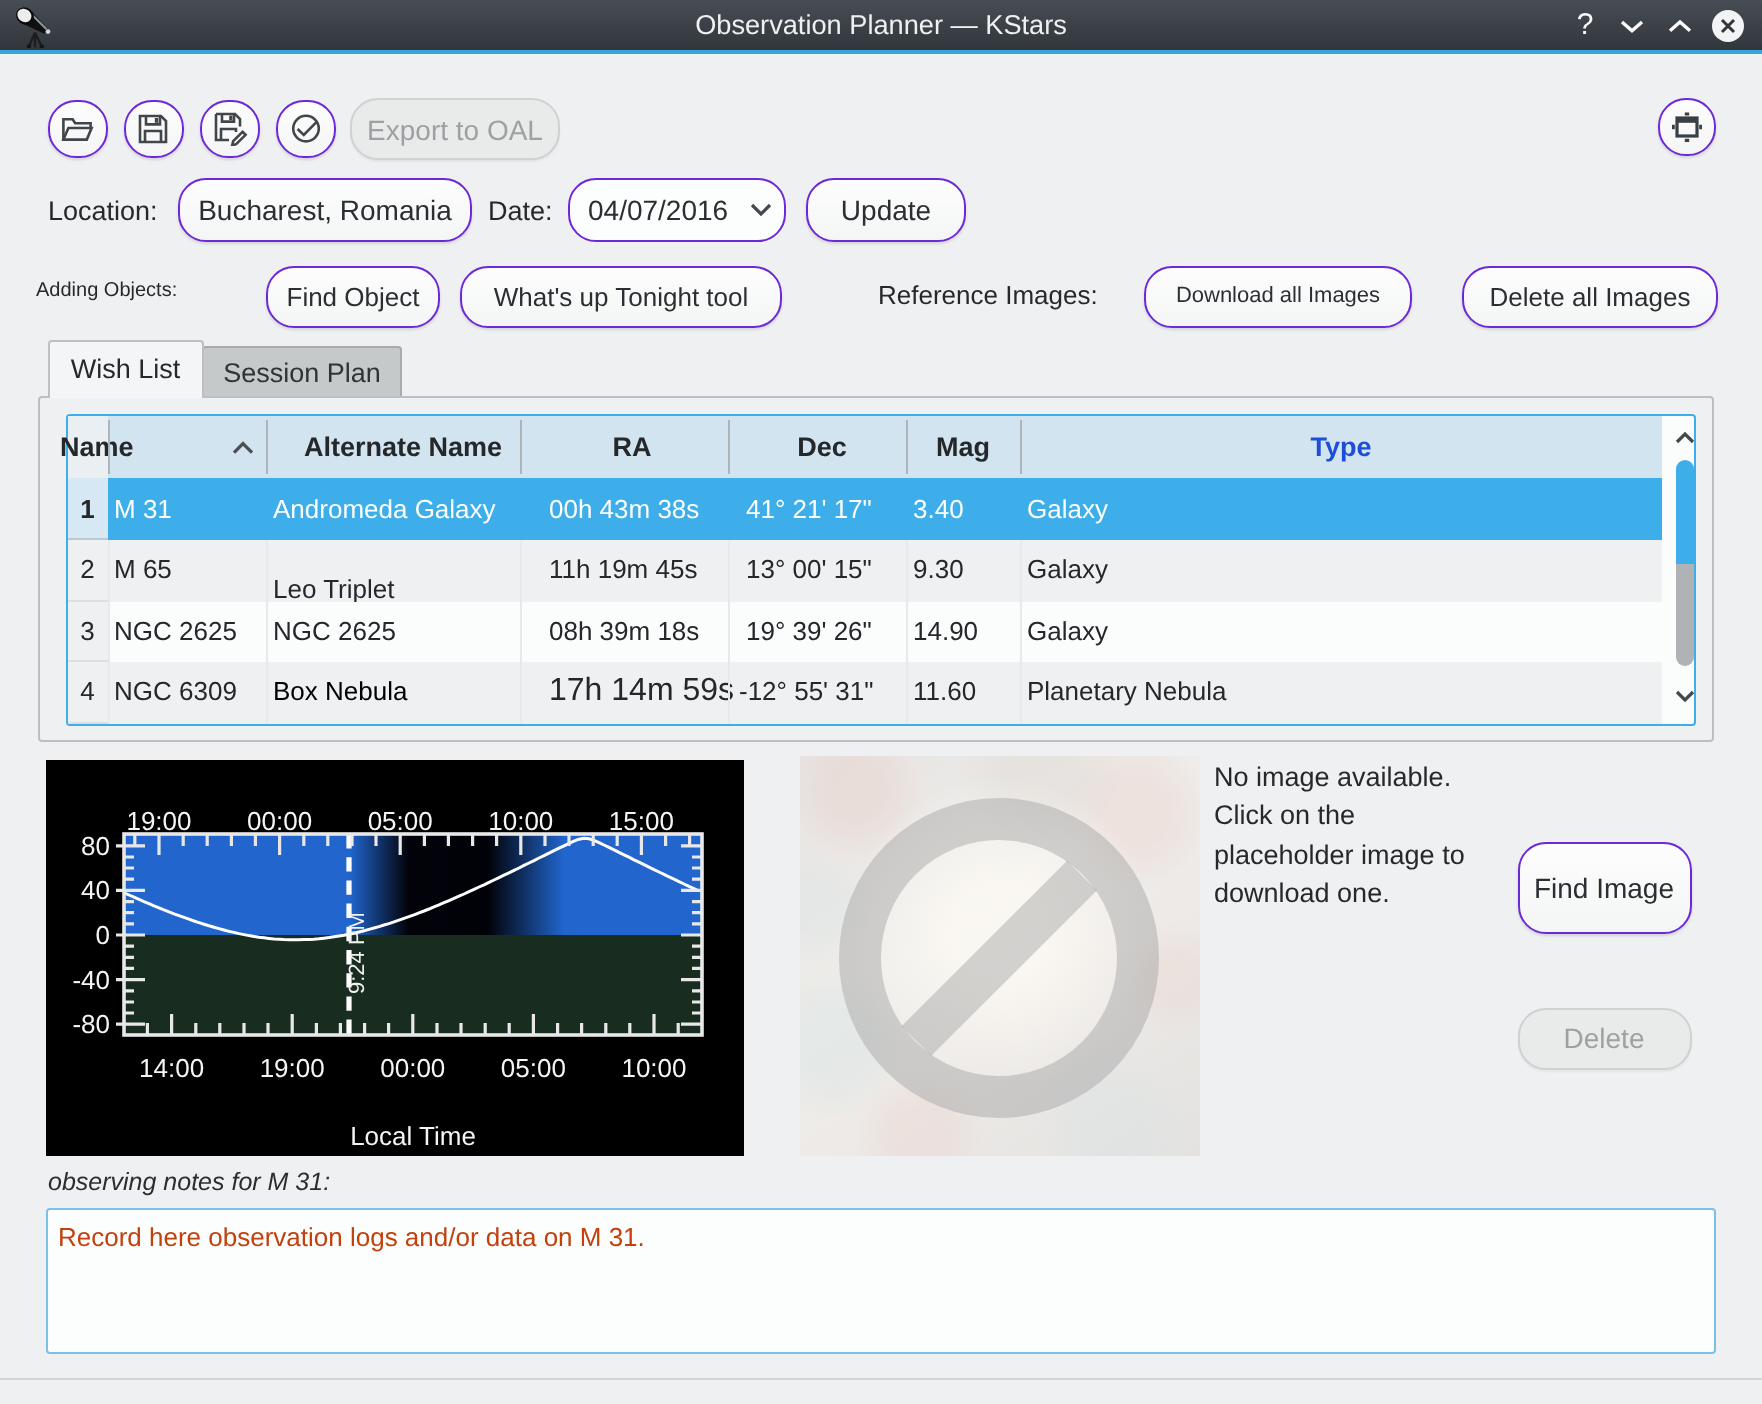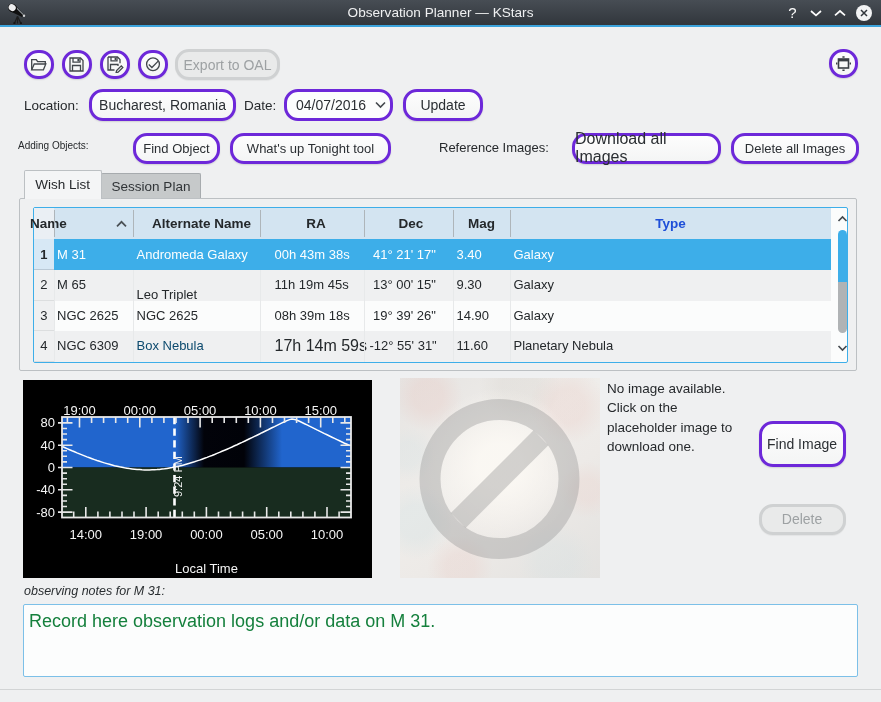--- a/index.html
+++ b/index.html
@@ -1,18 +1,18 @@
 <!DOCTYPE html>
 <html><head><meta charset="utf-8"><style>
 
 *{margin:0;padding:0;box-sizing:border-box;-webkit-font-smoothing:antialiased}
 html,body{width:881px;height:702px;overflow:hidden}
 body{font-family:"Liberation Sans",sans-serif;background:#eff0f1;position:relative;color:#26292c}
 .abs{position:absolute}
-.btn{position:absolute;background:linear-gradient(#fdfdfd,#f4f5f5);border:3px solid #6d28d9;border-radius:14px;
+.btn{position:absolute;background:linear-gradient(#fdfdfd,#f4f5f5);border:1px solid #6d28d9;border-radius:14px;
  box-shadow:0 1px 1.5px rgba(0,0,0,0.12);color:#2b2f33;font-size:13.5px;display:flex;align-items:center;justify-content:center}
 .btn.dis{background:#e9eaea;border-color:#cfd1d2;color:#9da1a3;box-shadow:0 1px 1px rgba(0,0,0,0.05)}
 .lbl{position:absolute;font-size:13.5px;color:#26292c;white-space:nowrap}
 
 </style></head><body>
 <div class="abs" style="left:0;top:0;width:881px;height:25px;background:linear-gradient(#474d54,#31363c)"></div>
 <div class="abs" style="left:0;top:25px;width:881px;height:2px;background:#3ba3dc"></div>
 <div class="abs" style="left:1px;top:1px"><svg width="26" height="24" viewBox="0 0 26 24">
 <polygon points="13.9,3.8 22.9,13.3 21.1,15.9 9.1,10.2" fill="#101010"></polygon>
 <polyline points="13.6,5.0 22.3,13.6" stroke="#8f959a" stroke-width="1.1" fill="none"></polyline>
@@ -87,21 +87,21 @@
 <div class="lbl" style="left:244px;top:98px">Date:</div>
 <div class="btn" style="left:284px;top:89px;width:109px;height:32px;background:#fcfdfd;box-shadow:none;justify-content:flex-start;padding-left:9px;font-size:14px">04/07/2016</div>
 <svg class="abs" style="left:374px;top:101px" width="13" height="8" viewBox="0 0 13 8">
     <path d="M2 1.5 l4.5 4.5 4.5-4.5" stroke="#44494e" stroke-width="1.6" fill="none"></path>
   </svg>
 <div class="btn" style="left:403px;top:89px;width:80px;height:32px;font-size:14px">Update</div>
 <div class="lbl" style="left:18px;top:140px;font-size:10px">Adding Objects:</div>
 <div class="btn" style="left:133px;top:132.5px;width:87px;height:31px;font-size:13px">Find Object</div>
 <div class="btn" style="left:230px;top:132.5px;width:161px;height:31px;font-size:13px">What's up Tonight tool</div>
 <div class="lbl" style="left:439px;top:140px;font-size:13px">Reference Images:</div>
-<div class="btn" style="left:572px;top:132.5px;width:149px;height:31px;font-size:16px">Download all Images</div>
+<div class="btn" style="left:572px;top:132.5px;width:134px;height:31px;font-size:11px">Download all Images</div>
 <div class="btn" style="left:731px;top:132.5px;width:128px;height:31px;font-size:13px">Delete all Images</div>
 <div class="abs" style="left:19px;top:198px;width:838px;height:173px;border:1px solid #bcc0c3;border-radius:2px"></div>
 <div class="abs" style="left:101px;top:172.5px;width:100px;height:25.5px;background:#c6c9ca;border:1px solid #a7abae;border-bottom:none;border-radius:2px 2px 0 0;text-align:center;line-height:25px;font-size:13.5px;color:#303437">Session Plan</div>
 <div class="abs" style="left:24px;top:170px;width:77.5px;height:28.5px;background:#f4f5f6;border:1px solid #bcc0c3;border-bottom:none;border-radius:2px 2px 0 0;text-align:center;line-height:27px;font-size:13.5px;color:#26292c">Wish List</div>
 <div class="abs" style="left:33px;top:207px;width:815px;height:156px;background:#fbfcfc;border:1px solid #3daee9;border-radius:2px;overflow:hidden"></div>
 <div class="abs" style="left:34px;top:208px;width:19.5px;height:31px;background:#eaeff4"></div>
 <div class="abs" style="left:53.5px;top:208px;width:777.5px;height:31px;background:#d3e4f1"></div>
 <div class="abs" style="left:30px;top:208px;width:120px;height:31px;line-height:31px;text-align:left;font-weight:bold;font-size:13.5px;color:#24282b">Name</div>
 <div class="abs" style="left:141.5px;top:208px;width:120px;height:31px;line-height:31px;text-align:center;font-weight:bold;font-size:13.5px;color:#24282b">Alternate Name</div>
 <div class="abs" style="left:256px;top:208px;width:120px;height:31px;line-height:31px;text-align:center;font-weight:bold;font-size:13.5px;color:#24282b">RA</div>
@@ -141,21 +141,21 @@
 <div class="abs" style="left:57px;top:300.5px;height:30.5px;line-height:30.5px;font-size:13px;color:#24282b">NGC 2625</div>
 <div class="abs" style="left:136.5px;top:300.5px;height:30.5px;line-height:30.5px;font-size:13px;color:#24282b">NGC 2625</div>
 <div class="abs" style="left:274.5px;top:300.5px;height:30.5px;line-height:30.5px;font-size:13px;color:#24282b">08h 39m 18s</div>
 <div class="abs" style="left:373px;top:300.5px;height:30.5px;line-height:30.5px;font-size:13px;color:#24282b">19° 39' 26"</div>
 <div class="abs" style="left:456.5px;top:300.5px;height:30.5px;line-height:30.5px;font-size:13px;color:#24282b">14.90</div>
 <div class="abs" style="left:513.5px;top:300.5px;height:30.5px;line-height:30.5px;font-size:13px;color:#24282b">Galaxy</div>
 <div class="abs" style="left:34px;top:331px;width:19.5px;height:30.5px;background:#eff0f1;border-bottom:1px solid #dcdedf"></div>
 <div class="abs" style="left:53.5px;top:331px;width:777px;height:30.5px;background:#eff0f1"></div>
 <div class="abs" style="left:34px;top:331px;width:19.5px;height:30.5px;line-height:30.5px;text-align:center;font-size:13px;font-weight:normal;color:#24282b">4</div>
 <div class="abs" style="left:57px;top:331px;height:30.5px;line-height:30.5px;font-size:13px;color:#24282b">NGC 6309</div>
-<div class="abs" style="left:136.5px;top:331px;height:30.5px;line-height:30.5px;font-size:13px;color:#0c4a6e">Box Nebula</div>
+<div class="abs" style="left:136.5px;top:331px;height:30.5px;line-height:30.5px;font-size:13px;color:#000000">Box Nebula</div>
 <div class="abs" style="left:274.5px;top:331px;height:30.5px;line-height:30.5px;font-size:16px;color:#24282b">17h 14m 59s</div>
 <div class="abs" style="left:369.5px;top:331px;height:30.5px;line-height:30.5px;font-size:13px;color:#24282b">-12° 55' 31"</div>
 <div class="abs" style="left:456.5px;top:331px;height:30.5px;line-height:30.5px;font-size:13px;color:#24282b">11.60</div>
 <div class="abs" style="left:513.5px;top:331px;height:30.5px;line-height:30.5px;font-size:13px;color:#24282b">Planetary Nebula</div>
 <div class="abs" style="left:53.5px;top:270px;width:1px;height:91.5px;background:#e7e9ea"></div>
 <div class="abs" style="left:133px;top:270px;width:1px;height:91.5px;background:#e7e9ea"></div>
 <div class="abs" style="left:260px;top:270px;width:1px;height:91.5px;background:#e7e9ea"></div>
 <div class="abs" style="left:364px;top:270px;width:1px;height:91.5px;background:#e7e9ea"></div>
 <div class="abs" style="left:453px;top:270px;width:1px;height:91.5px;background:#e7e9ea"></div>
 <div class="abs" style="left:510px;top:270px;width:1px;height:91.5px;background:#e7e9ea"></div>
@@ -222,13 +222,13 @@
 <circle cx="99.5" cy="101" r="69.5" stroke-width="21"></circle>
 <line x1="58.2" y1="142.5" x2="141" y2="59.8" stroke-width="21"></line>
 </g>
     </svg>
   </div>
 <div class="abs" style="left:607px;top:379px;width:160px;font-size:13.5px;line-height:19.3px;color:#26292c">No image available.<br>Click on the<br>placeholder image to<br>download one.</div>
 <div class="btn" style="left:758.5px;top:421px;width:87px;height:46px;font-size:14px">Find Image</div>
 <div class="btn dis" style="left:758.5px;top:503.5px;width:87px;height:31px;font-size:14px">Delete</div>
 <div class="abs" style="left:24px;top:584px;font-size:12.5px;font-style:italic;color:#2a2e31">observing notes for M 31:</div>
 <div class="abs" style="left:23px;top:604px;width:835px;height:73px;background:#fcfdfd;border:1px solid #7cc0e8;border-radius:2px"></div>
-<div class="abs" style="left:29px;top:611px;font-size:18px;color:#15803d">Record here observation logs and/or data on M 31.</div>
+<div class="abs" style="left:29px;top:611px;font-size:13px;color:#c2410c">Record here observation logs and/or data on M 31.</div>
 <div class="abs" style="left:0;top:688.5px;width:881px;height:1px;background:#d2d4d5"></div>
 </body></html>

